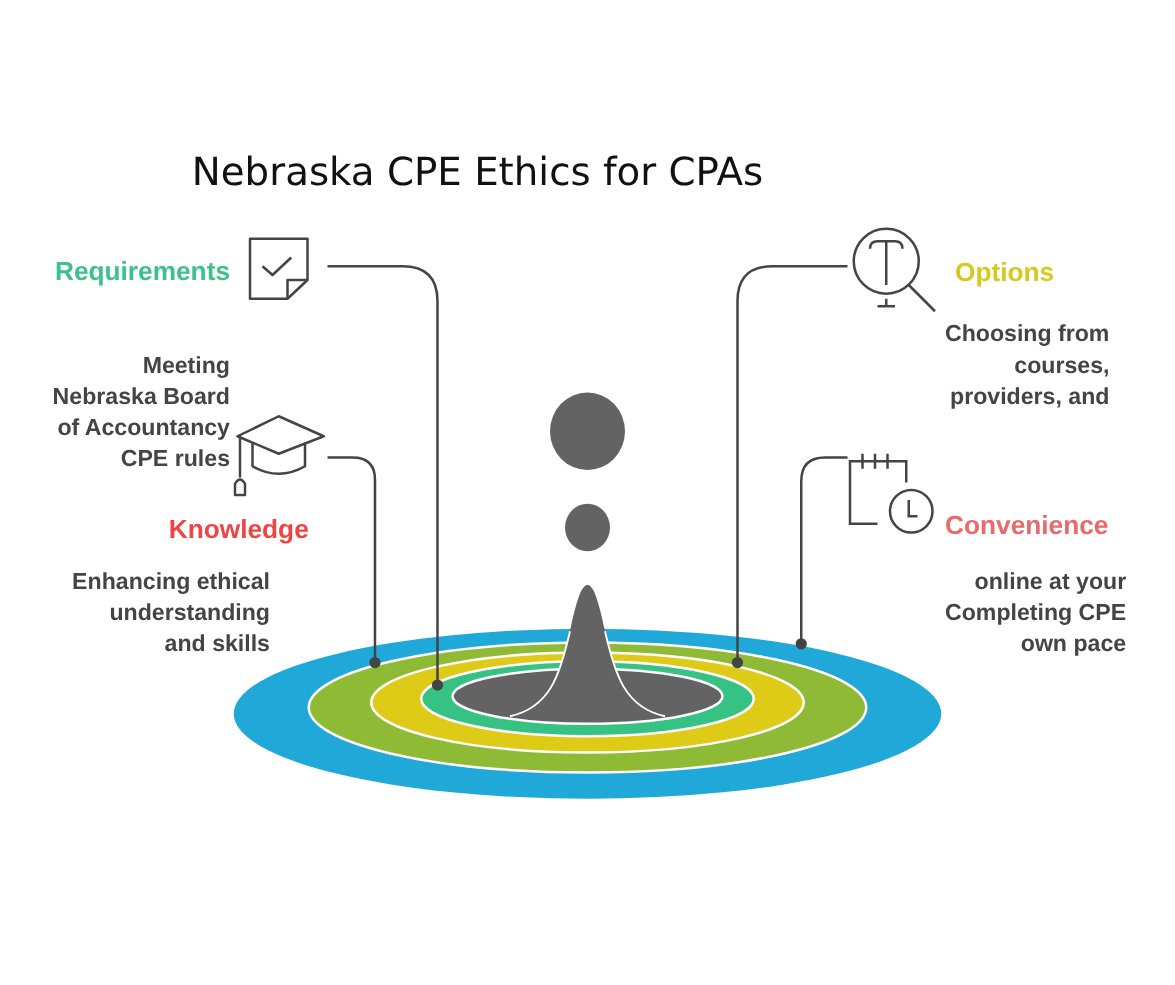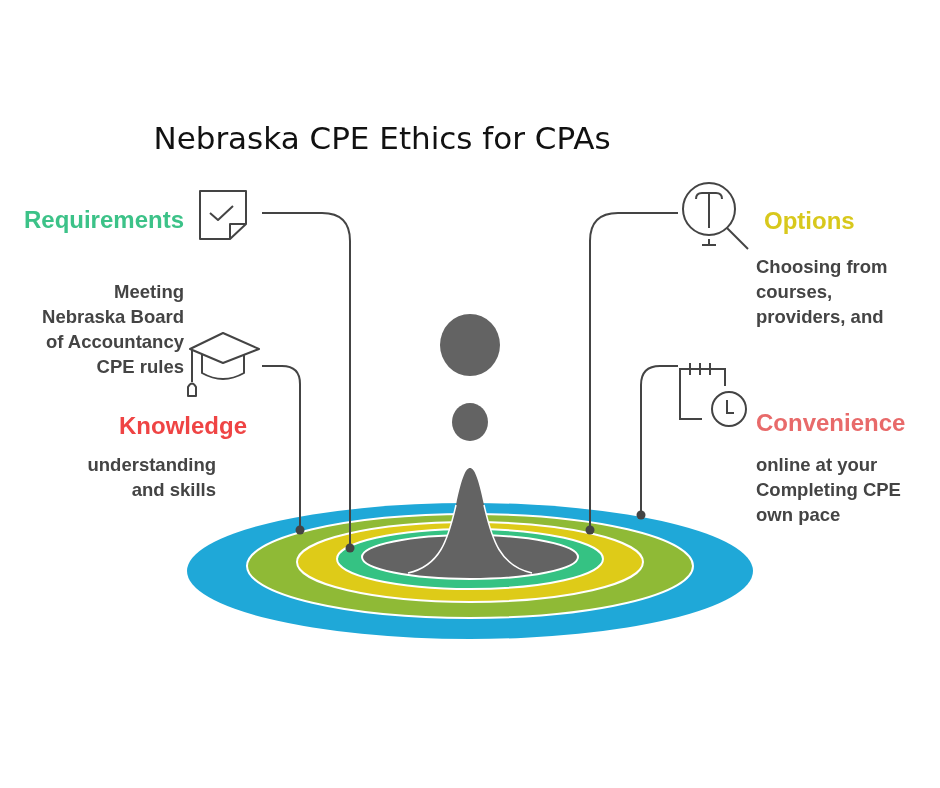--- a/index.html
+++ b/index.html
@@ -1,20 +1,20 @@
 <!DOCTYPE html>
 <html><head>
   <meta charset="utf-8">
   <style>
     html, body { margin: 0; padding: 0; background: #ffffff; }
     body { width: 940px; height: 788px; position: relative; overflow: hidden; font-family: "Liberation Sans", sans-serif; }
     .title { position: absolute; left: 0; width: 764px; top: 120px; text-align: center; font-family: "DejaVu Sans", sans-serif; font-size: 31px; color: #111111; letter-spacing: 0px; }
     svg.diagram { position: absolute; left: 0; top: 0; }
-    .heading { position: absolute; font-weight: bold; font-size: 24px; white-space: nowrap; }
-    .desc { position: absolute; font-weight: bold; font-size: 18.5px; line-height: 25px; color: #444444; }
+    .heading { position: absolute; font-weight: bold; font-size: 21px; white-space: nowrap; }
+    .desc { position: absolute; font-weight: bold; font-size: 18.5px; line-height: 25px; color: #444444; text-align: right; }
     .right-align { text-align: right; }
   </style>
 </head>
 <body>
 
 <div class="title">Nebraska CPE Ethics for CPAs</div>
 
 <svg class="diagram" width="940" height="788" viewBox="0 0 940 788" xmlns="http://www.w3.org/2000/svg">
 
   <g>
@@ -73,20 +73,21 @@
 <div class="heading right-align" style="right: 756px; top: 206px; color:#3cc288;">Requirements</div>
 <div class="desc right-align" style="right: 756px; top: 254px; margin-top: 25px;">
   <div>Meeting</div>
   <div>Nebraska Board</div>
   <div>of Accountancy</div>
   <div>CPE rules</div>
 </div>
 
 <div class="heading right-align" style="right: 693px; top: 412px; color:#ef4444;">Knowledge</div>
 <div class="desc right-align" style="right: 724px; top: 452px;">
+  <div>Enhancing ethical</div>
   <div>understanding</div>
   <div>and skills</div>
 </div>
 
 <div class="heading" style="left: 764px; top: 207px; color:#d8c81c;">Options</div>
 <div class="desc" style="left: 756px; top: 254px;">
   <div>Choosing from</div>
   <div>courses,</div>
   <div>providers, and</div>
 </div>

